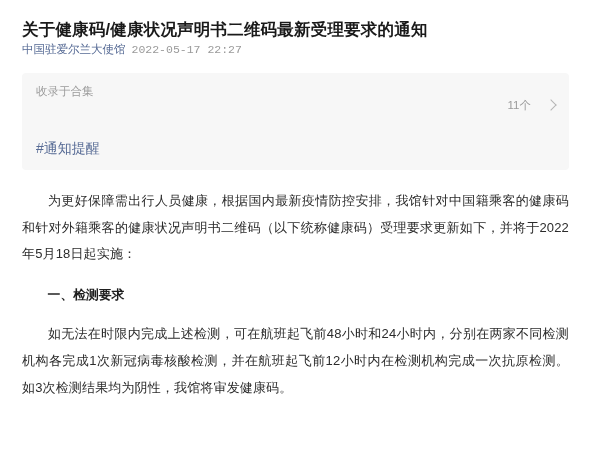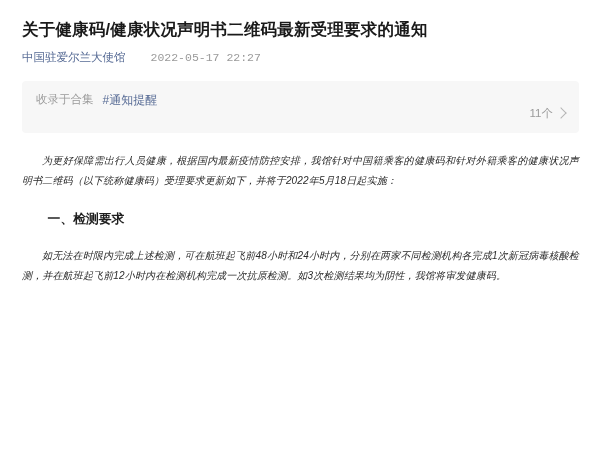--- a/index.html
+++ b/index.html
@@ -11,99 +11,99 @@
     width: 601px;
     height: 462px;
     font-family: "Liberation Sans", sans-serif;
     color: #222222;
     overflow: hidden;
   }
   .page {
     width: 601px;
     height: 462px;
     box-sizing: border-box;
-    padding: 14px 22px 0 22px;
+    padding: 14px 32px 0 22px;
     background: #ffffff;
     position: relative;
   }
   .article-title {
     font-size: 16.5px;
     font-weight: bold;
     color: #1a1a1a;
     line-height: 1.45;
     letter-spacing: 0.2px;
     margin: 4px 0 0 0;
   }
   .meta-row {
-    margin-top: 8px;
+    margin-top: 0;
     display: flex;
     align-items: center;
-    gap: 25px;
+    gap: 6px;
     font-size: 11.5px;
   }
   .meta-author {
     color: #576b95;
   }
   .meta-date {
     color: #9a9a9a;
     font-family: Liberation Mono, monospace;
   }
   .collection-box {
     margin-top: 16px;
     background: #f7f7f7;
     border-radius: 4px;
     padding: 11px 14px 12px 14px;
     display: flex;
     align-items: flex-start;
     justify-content: space-between;
   }
   .collection-left {
     display: flex;
-    flex-direction: row;
+    flex-direction: column;
     gap: 9px;
   }
   .collection-label {
     font-size: 11.5px;
     color: #9b9b9b;
   }
   .collection-tag {
-    font-size: 12px;
+    font-size: 14px;
     color: #576b95;
+    margin-top: 32px;
   }
   .collection-right {
     display: flex;
     align-items: center;
-    gap: 4px;
+    gap: 16px;
     padding-top: 14px;
   }
   .collection-count {
     font-size: 11.5px;
     color: #9b9b9b;
   }
   .chevron {
     width: 7px;
     height: 7px;
     border-right: 1.3px solid #b5b5b5;
     border-bottom: 1.3px solid #b5b5b5;
     transform: rotate(-45deg);
     display: inline-block;
     margin-bottom: 1px;
   }
   .body-content {
     margin-top: 18px;
   }
   .para {
-    font-size: 10px;
+    font-size: 13px;
     line-height: 2.05;
     color: #2b2b2b;
     text-indent: 2em;
     margin: 0 0 14px 0;
     text-align: justify;
     letter-spacing: 0.15px;
-    font-style: italic;
   }
   .section-heading {
     font-size: 12.8px;
     line-height: 2.0;
     font-weight: bold;
     color: #1f1f1f;
     text-indent: 2em;
     margin: 0 0 14px 0;
   }
 </style>

